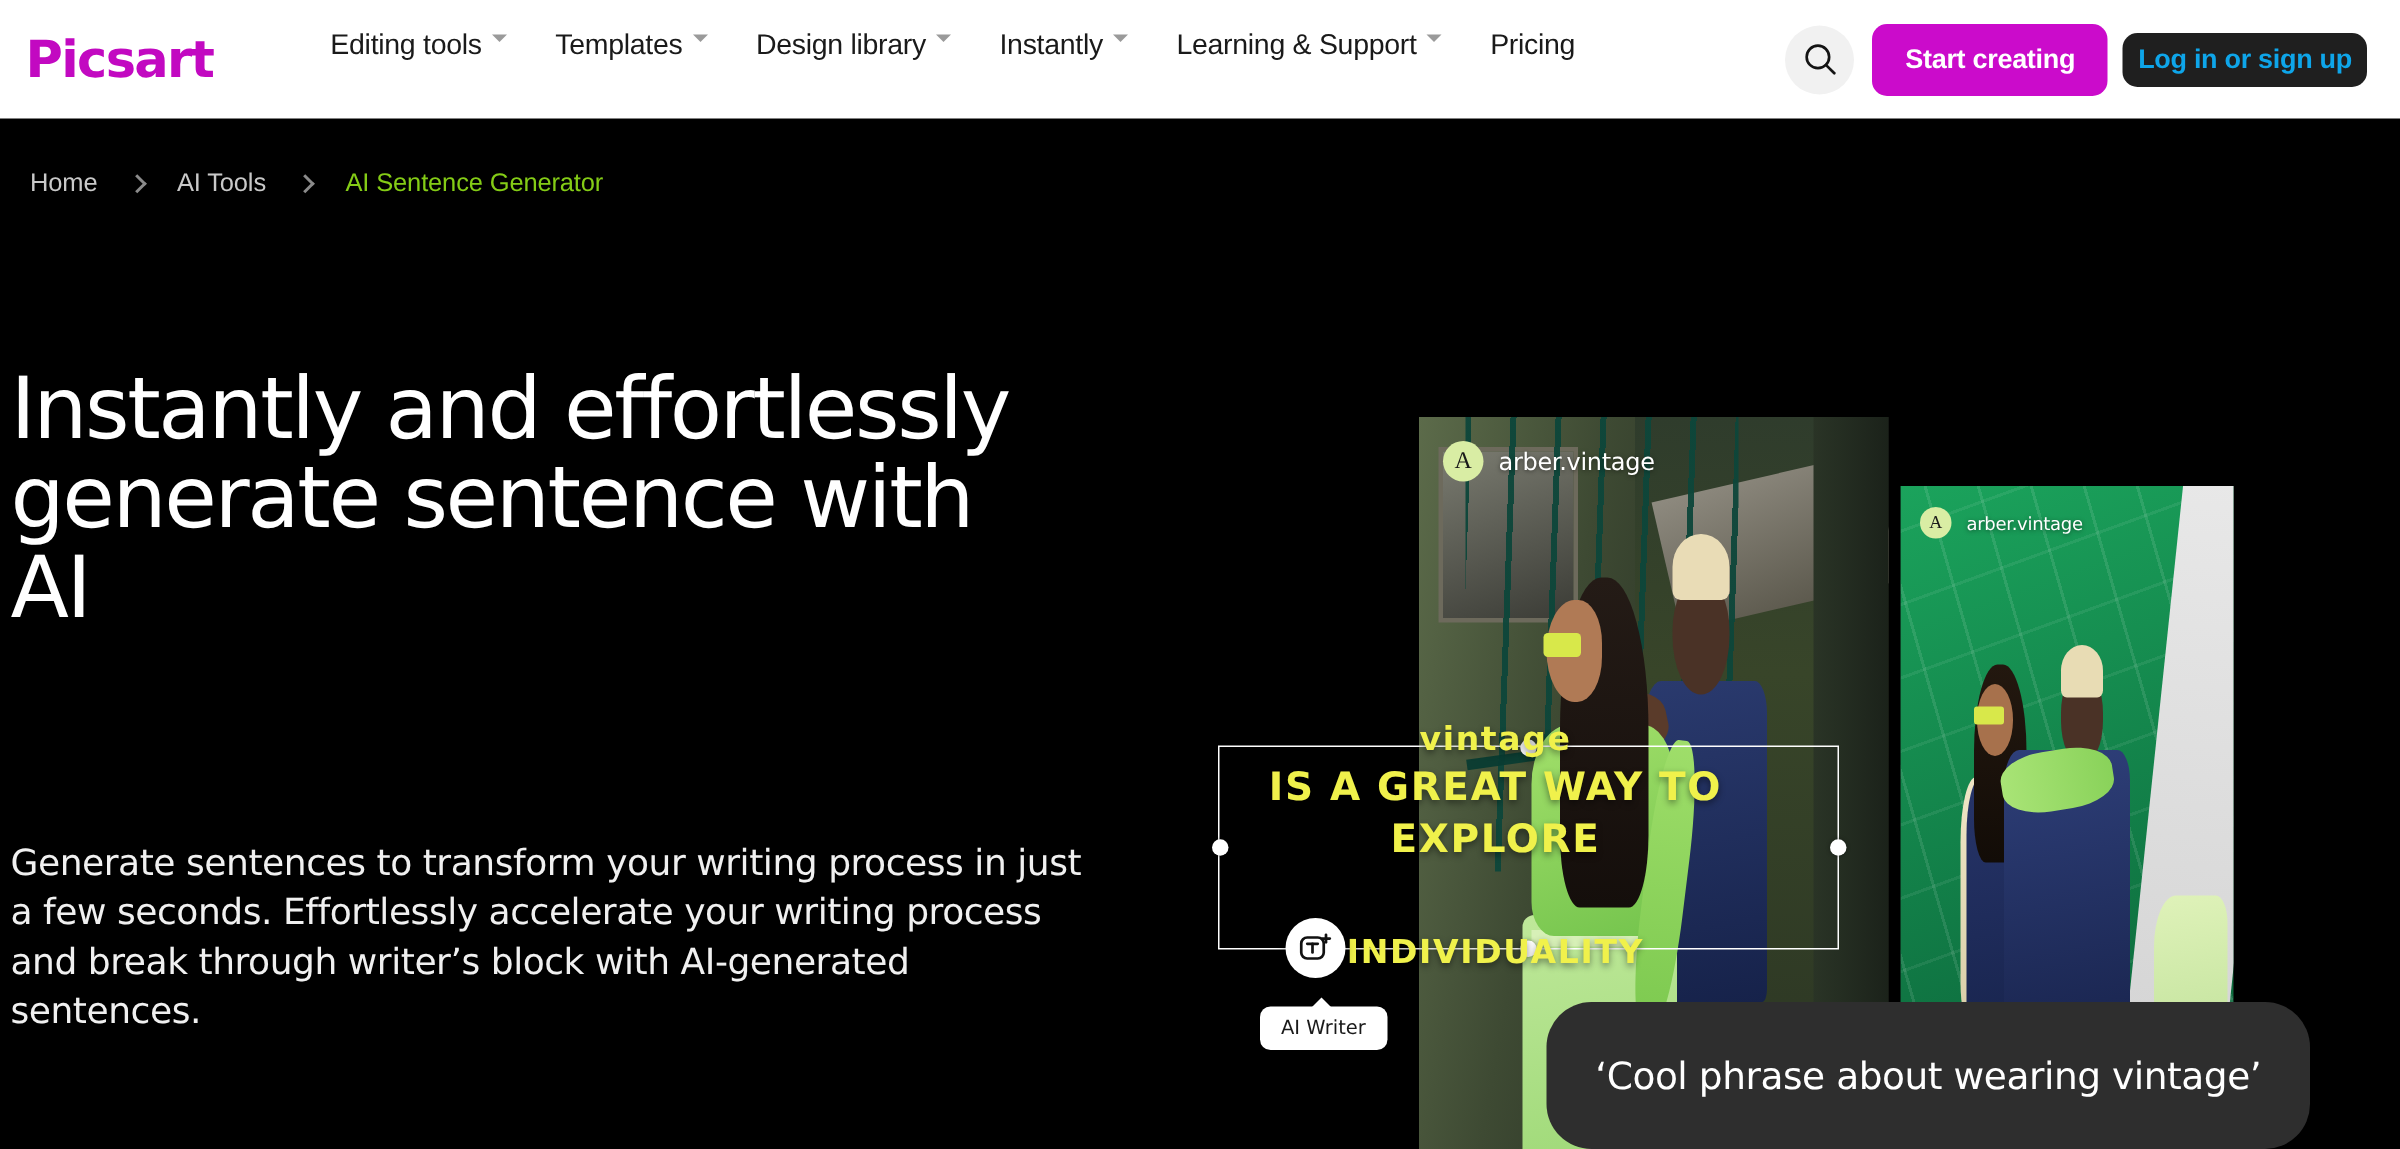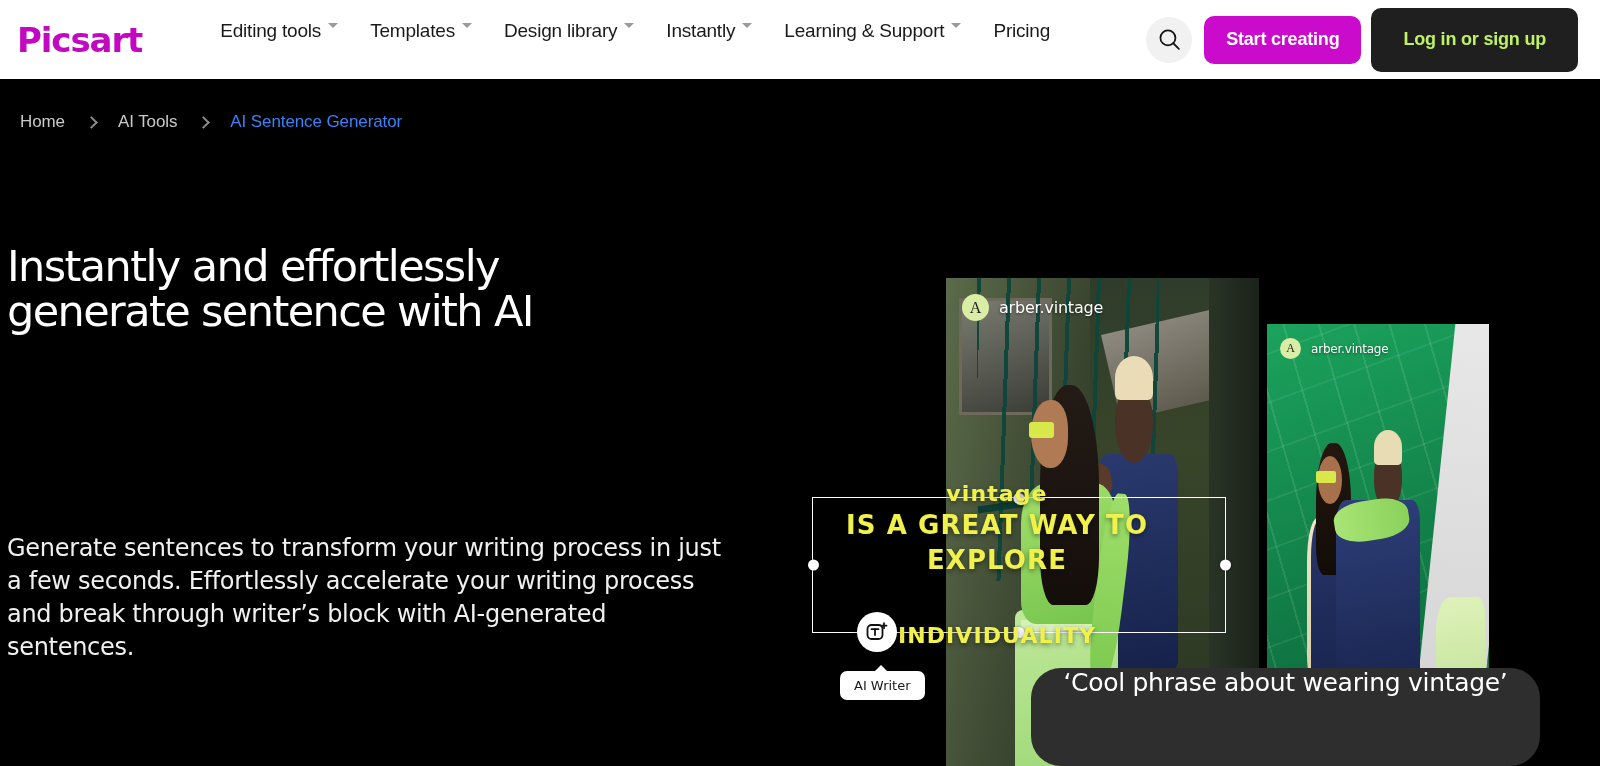--- a/index.html
+++ b/index.html
@@ -40,47 +40,47 @@
     width:46px;height:46px;border-radius:50%;background:#f1f1f1;
     display:flex;align-items:center;justify-content:center;cursor:pointer;margin-right:12px;
   }
   .btn-start{
     background:#CB0BCB; color:#fff; font-size:18px; font-weight:600;
     padding:0 22px; height:48px; border-radius:10px; border:none; cursor:pointer;
     display:flex;align-items:center; letter-spacing:-0.2px;
     font-family:"Liberation Sans", sans-serif;
   }
   .btn-login{
-    background:#1f1f1f; color:#bef264; font-size:18px; font-weight:600;
-    padding:0 32px; height:64px; border-radius:10px; border:none; cursor:pointer;
+    background:#1f1f1f; color:#0ea5e9; font-size:18px; font-weight:600;
+    padding:0 10px; height:36px; border-radius:10px; border:none; cursor:pointer;
     margin-left:10px; display:flex;align-items:center; letter-spacing:-0.2px;
     font-family:"Liberation Sans", sans-serif;
   }
 
   
   .breadcrumb{
     position:absolute; top:112px; left:20px; display:flex; align-items:center;
     gap:0px; z-index:20;
   }
   .crumb{ font-size:17px; color:#c9c9c9; cursor:pointer; letter-spacing:-0.1px; }
-  .crumb.active{ color:#3b82f6; cursor:default; }
+  .crumb.active{ color:#84cc16; cursor:default; }
   .crumb-sep{
     margin:0 22px; width:9px;height:9px;
     border-top:2px solid #8b8b8b;border-right:2px solid #8b8b8b;
     transform:rotate(45deg); display:inline-block;
   }
 
   
   .hero-title{
     position:absolute; left:7px; top:244px; width:700px;
-    font-size:43px; line-height:1.04; font-weight:400; color:#ffffff;
+    font-size:57px; line-height:1.04; font-weight:400; color:#ffffff;
     letter-spacing:-1.6px; font-family:"DejaVu Sans", sans-serif;
   }
   .hero-desc{
-    position:absolute; left:7px; top:532px; width:730px;
+    position:absolute; left:7px; top:559px; width:730px;
     font-size:24px; line-height:1.37; color:#f0f0f0; letter-spacing:-0.3px;
     font-family:"DejaVu Sans", sans-serif;
   }
 
   
   .composition{
     position:absolute; left:800px; top:160px; width:800px; height:606px;
     z-index:10;
   }
   .card{
@@ -285,21 +285,21 @@
   .ai-tip::before{
     content:""; position:absolute; left:34px; top:-6px;
     border-left:7px solid transparent;border-right:7px solid transparent;
     border-bottom:7px solid #fff;
   }
 
   
   .phrase{
     position:absolute; left:1031px; top:668px; width:509px; height:98px;
     background:#2E2E2E; border-radius:30px; z-index:30;
-    display:flex; align-items:flex-start; justify-content:center;
+    display:flex; align-items:center; justify-content:center;
   }
   .phrase span{
     color:#fff; font-size:25px; letter-spacing:-0.3px;
     font-family:"DejaVu Sans", sans-serif;
   }
 </style>
 </head>
 <body>
 
 <div class="page">

